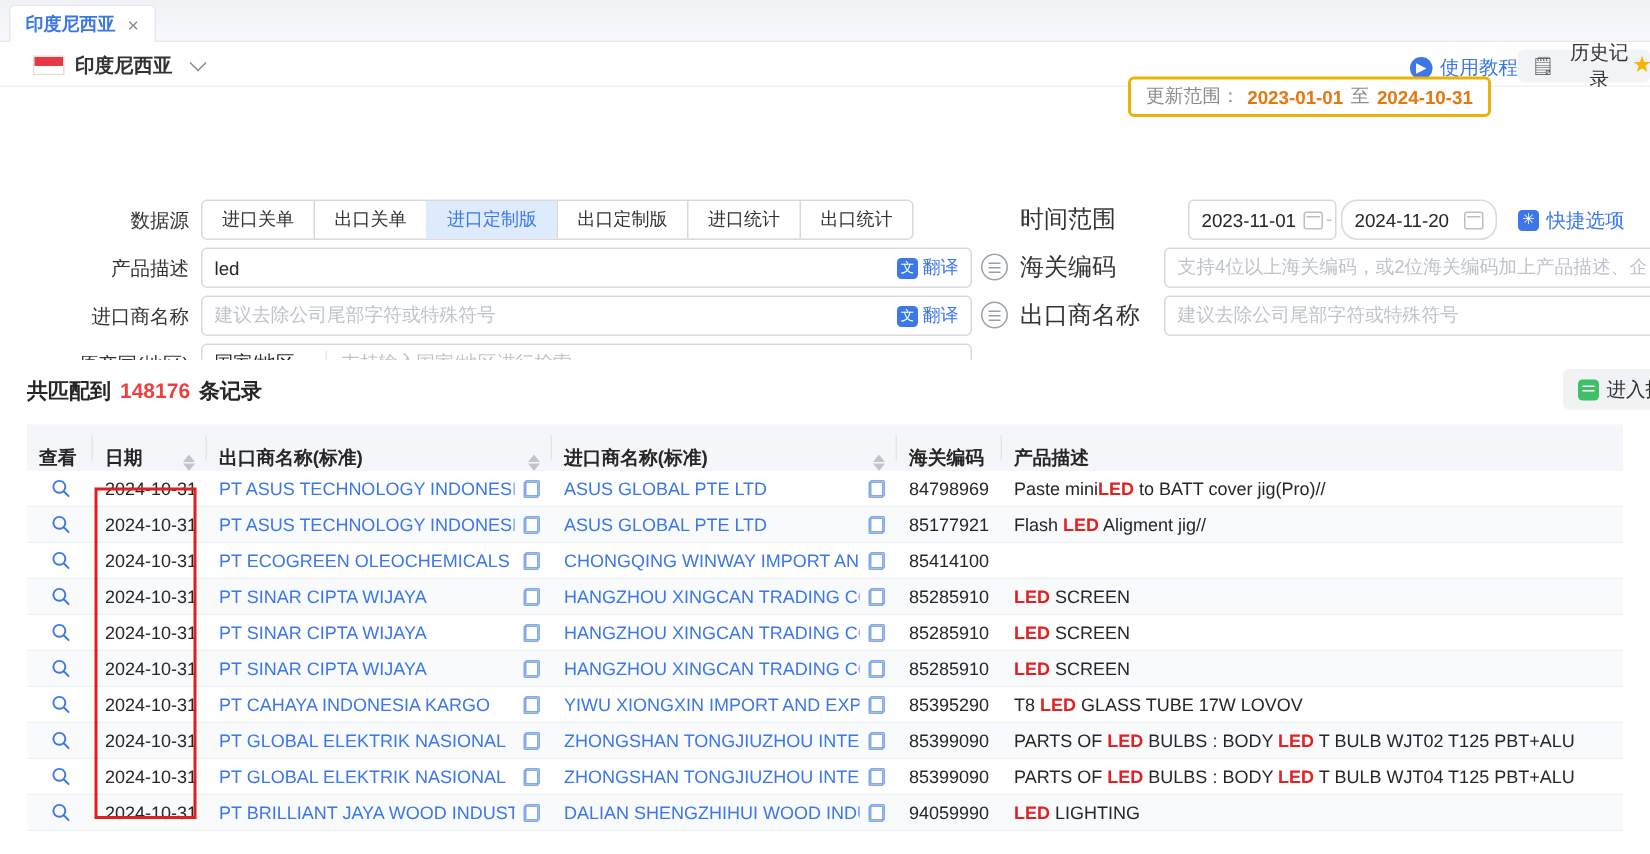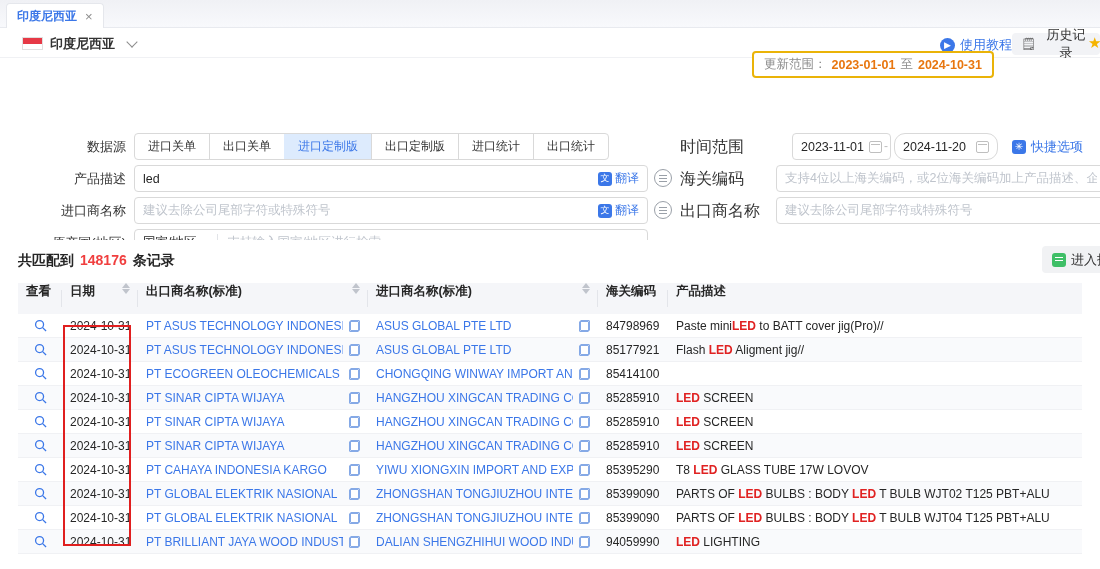--- a/index.html
+++ b/index.html
@@ -95,21 +95,21 @@
   .report-btn { position:absolute; left:1042px; top:6px; height:27px; padding:0 10px;
     background:#f1f2f4; border:none; border-radius:4px; display:flex; align-items:center; gap:5px;
     font-size:13px; color:#333; cursor:pointer; font-family:inherit; white-space:nowrap; }
   .report-icon { width:14px; height:14px; background:#3fbf67; border-radius:3px; position:relative; }
   .report-icon:before { content:""; position:absolute; left:3px; right:3px; top:4px; height:1.5px; background:#fff;
     box-shadow:0 3px 0 #fff; }
 
   .table { position:absolute; left:18px; top:43px; width:1064px; }
   .trow { display:grid; grid-template-columns:44px 76px 230px 230px 70px 1fr; align-items:center; }
   .thead { background:#f5f6f9; height:31px; font-size:12.5px; font-weight:bold; color:#262626; }
-  .th { display:flex; align-items:flex-start; height:100%; padding:0 8px; position:relative; }
+  .th { display:flex; align-items:flex-end; height:100%; padding:0 8px; position:relative; }
   .th.divider:after { content:""; position:absolute; right:0; top:7px; bottom:7px; width:1px; background:#e3e5ea; }
   .sort { margin-left:auto; display:flex; flex-direction:column; gap:1px; }
   .sort i { width:0; height:0; border-left:4px solid transparent; border-right:4px solid transparent; display:block; }
   .sort .up { border-bottom:5px solid #c0c4cc; } .sort .dn { border-top:5px solid #c0c4cc; }
   .tbody .trow { height:24px; border-bottom:1px solid #f0f1f4; font-size:12px; }
   .tbody .trow:nth-child(even) { background:#f9fafc; }
   .td { padding:0 8px; white-space:nowrap; overflow:hidden; }
   .td-view { display:flex; justify-content:center; }
   .td-link { color:#3b77e8; display:flex; align-items:center; }
   .td-link .nm { flex:1; overflow:hidden; white-space:nowrap; }

